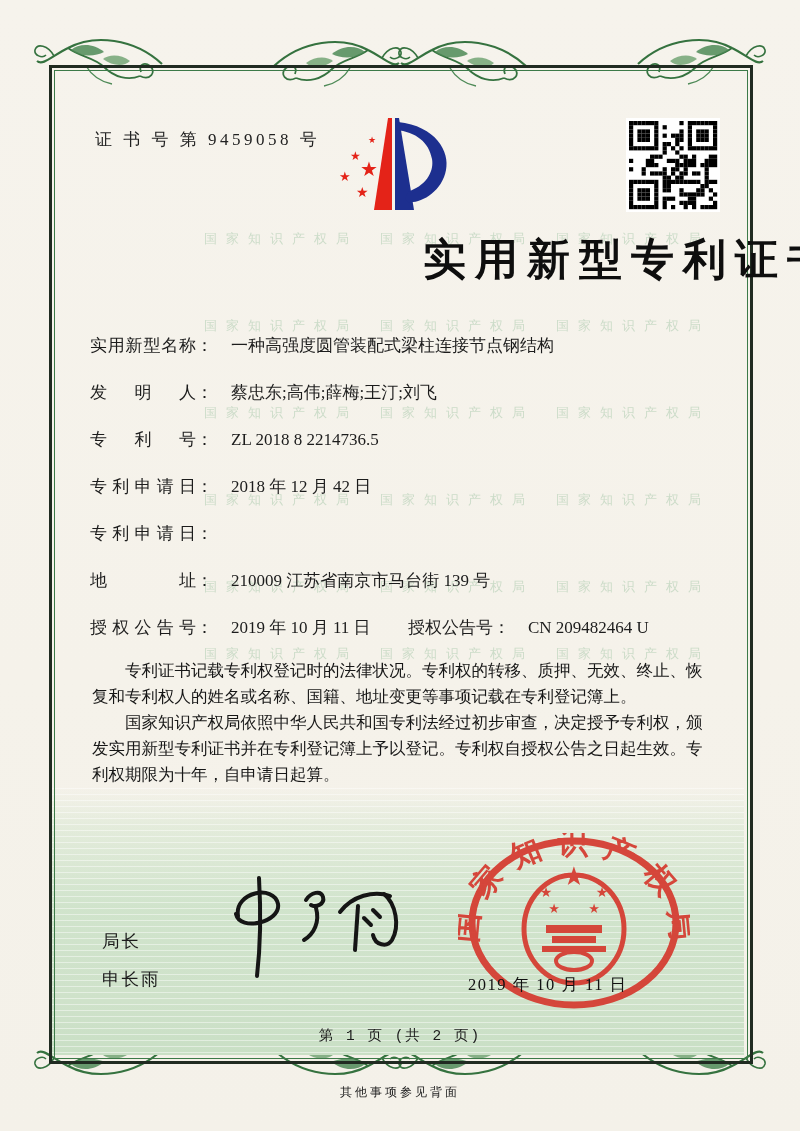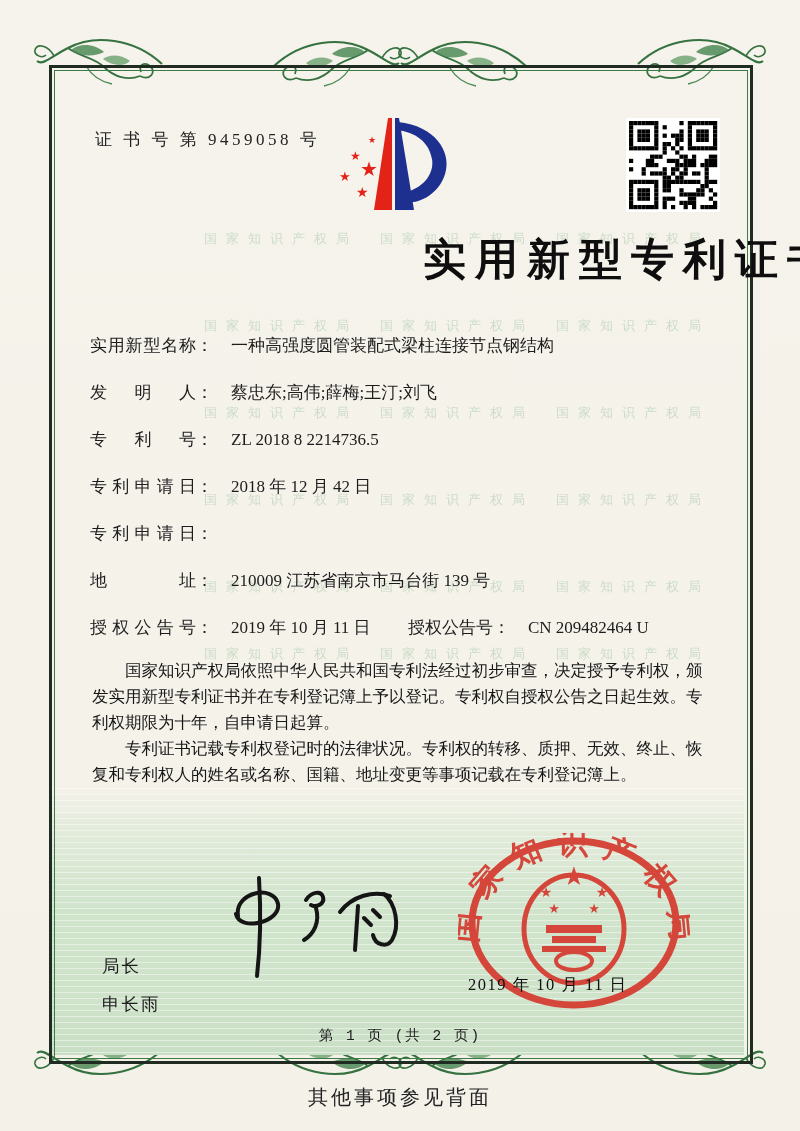--- a/index.html
+++ b/index.html
@@ -29,27 +29,27 @@
   .frow{height:47px;display:flex;align-items:center;}
   .flabel{display:inline-block;width:106px;text-align:justify;text-align-last:justify;}
   .fcolon{margin:0 2px 0 0;}
   .fvalue{margin-left:16px;white-space:nowrap;}
   .fgroup2{position:absolute;left:318px;display:flex;align-items:center;}
   
   .paras{position:absolute;left:92px;top:658px;width:622px;font-size:16.5px;line-height:26px;
          color:#161616;font-style:normal;}
   .paras p{margin:0;text-indent:2em;}
   
-  .officer{position:absolute;left:102px;top:954px;font-size:17.5px;letter-spacing:2px;}
+  .officer{position:absolute;left:102px;top:929px;font-size:17.5px;letter-spacing:2px;}
   .officer div{margin-bottom:14px;}
   .sig{position:absolute;left:212px;top:872px;}
   .seal{position:absolute;left:458px;top:833px;}
   .seal-date{position:absolute;left:468px;top:974px;font-size:16.5px;letter-spacing:1.5px;color:#111;}
   .page-footer{position:absolute;left:0;top:1026px;width:100%;text-align:center;font-size:14.5px;letter-spacing:2px;font-family:Liberation Mono, monospace;}
-  .back-note{position:absolute;left:0;top:1084px;width:100%;text-align:center;font-size:20px;letter-spacing:3px;color:#222;}
+  .back-note{position:absolute;left:0;top:1084px;width:100%;text-align:center;font-size:12px;letter-spacing:3px;color:#222;}
   .flourish{position:absolute;}
 </style>
 </head>
 <body>
 
 <div class="page">
 
   <svg width="0" height="0" style="position:absolute">
     <defs>
       <g id="halfFlourish">
@@ -377,22 +377,22 @@
       <span class="fvalue">2019 年 10 月 11 日</span>
       <span class="fgroup2">
         <span>授权公告号</span>
           <span class="fcolon">：</span>
         <span class="fvalue">CN 209482464 U</span>
       </span>
     </div>
   </div>
 
   <div class="paras">
+    <p>专利证书记载专利权登记时的法律状况。专利权的转移、质押、无效、终止、恢复和专利权人的姓名或名称、国籍、地址变更等事项记载在专利登记簿上。</p>
     <p>国家知识产权局依照中华人民共和国专利法经过初步审查，决定授予专利权，颁发实用新型专利证书并在专利登记簿上予以登记。专利权自授权公告之日起生效。专利权期限为十年，自申请日起算。</p>
-    <p>专利证书记载专利权登记时的法律状况。专利权的转移、质押、无效、终止、恢复和专利权人的姓名或名称、国籍、地址变更等事项记载在专利登记簿上。</p>
   </div>
 
   <div class="officer">
     <div>局长</div>
     <div>申长雨</div>
   </div>
 
   <svg class="sig" width="195" height="110" viewBox="0 0 195 110">
     <g fill="none" stroke="#151515" stroke-width="4" stroke-linecap="round">
       <path d="M26,44 C22,20 62,12 66,32 C69,50 28,60 24,42"></path>

